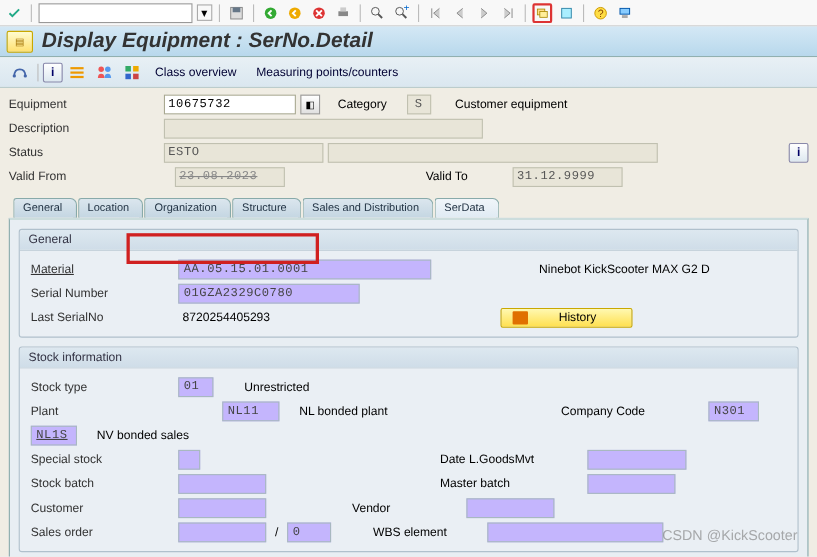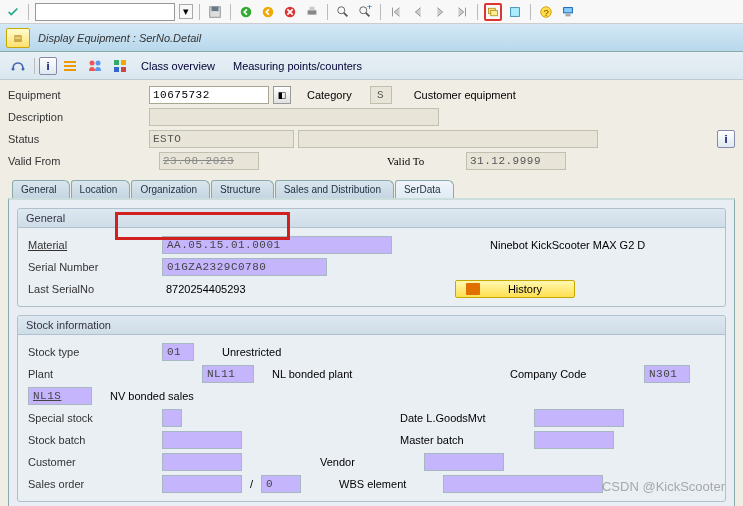--- a/index.html
+++ b/index.html
@@ -6,21 +6,21 @@
     body { background: #f0ede4; width: 743px; height: 506px; overflow: hidden; }
     
     .top-toolbar { height: 24px; background: #f8f8f8; border-bottom: 1px solid #ccc; display: flex; align-items: center; padding: 0 4px; gap: 4px; }
     .tb-item { width: 18px; height: 18px; display: flex; align-items: center; justify-content: center; cursor: pointer; }
     .dropdown-field { height: 18px; border: 1px solid #999; background: white; min-width: 140px; display: flex; align-items: center; }
     .dropdown-arrow { border: 1px solid #aaa; padding: 0 3px; }
     .sep { width: 1px; height: 16px; background: #bbb; margin: 0 2px; }
     
     .title-bar { height: 28px; background: linear-gradient(#d4e8f5,#b8d8ec); display: flex; align-items: center; padding: 0 6px; gap: 8px; border-bottom: 1px solid #8aa; }
     .title-icon { width: 24px; height: 20px; background: linear-gradient(#fffcd0,#ffe070); border: 1px solid #c9a800; border-radius: 2px; display: flex; align-items: center; justify-content: center; font-size: 9px; color: #a07000; }
-    .title-text { font-size: 11px; font-style: italic; font-weight: normal; color: #333; }
+    .title-text { font-size: 19px; font-style: italic; font-weight: bold; color: #333; }
     
     .action-bar { height: 28px; background: linear-gradient(#e8f0f5,#dae7f0); display: flex; align-items: center; padding: 0 6px; gap: 2px; border-bottom: 1px solid #bcc; }
     .ab-btn { padding: 2px 4px; display: flex; align-items: center; gap: 3px; cursor: pointer; border-radius: 2px; }
     .link-btn { color: #003; padding: 3px 8px; cursor: pointer; }
     
     .form-area { padding: 4px 8px; background: #f0ede4; }
     .form-row { display: flex; align-items: center; height: 22px; gap: 4px; }
     .label { width: 95px; color: #333; }
     .input-box { height: 18px; border: 1px solid #a8a890; background: #fff; padding: 0 3px; display: flex; align-items: center; font-family: 'Courier New', monospace; letter-spacing: 0.5px; }
     .input-disabled { background: #e8e5d8; border-color: #c0c0b0; color: #555; }
@@ -222,21 +222,21 @@
     <span class="input-box input-disabled" style="width:145px;">ESTO</span>
     <span class="input-box input-disabled" style="width:300px;"></span>
     <span style="flex:1;"></span>
     <span class="info-icon">i</span>
   </div>
   <div class="form-row">
     <span class="label">Valid From</span>
     <div style="width:38px;"></div>
     <span class="input-box input-disabled" style="width:100px;text-decoration:line-through;color:#888;margin-left:10px;">23.08.2023</span>
     <span style="width:120px;"></span>
-    <span style="width:75px;font-family:Liberation Serif, serif;">Valid To</span>
+    <span style="width:75px;">Valid To</span>
     <span class="input-box input-disabled" style="width:100px;">31.12.9999</span>
   </div>
   <div class="red-box"></div>
 </div>
 
 <div class="tab-strip">
   <div class="tab">General</div>
   <div class="tab">Location</div>
   <div class="tab">Organization</div>
   <div class="tab">Structure</div>
@@ -283,21 +283,21 @@
       <div class="g-row">
         <span class="g-label">Plant</span>
         <span class="sap-input ro" style="width:52px;margin-left:40px;">NL11</span>
         <span style="width:10px;"></span>
         <span style="width:175px;">NL bonded plant</span>
         <span style="width:55px;"></span>
         <span style="width:130px;">Company Code</span>
         <span class="sap-input ro" style="width:46px;">N301</span>
       </div>
       <div class="g-row">
-        <span class="sap-input ro" style="width:64px;text-decoration:underline;">NL1S</span>
+        <span class="sap-input ro" style="width:42px;text-decoration:underline;">NL1S</span>
         <span style="width:10px;"></span>
         <span>NV bonded sales</span>
       </div>
       <div class="g-row">
         <span class="g-label">Special stock</span>
         <span class="sap-input ro" style="width:20px;"></span>
         <span style="width:210px;"></span>
         <span style="width:130px;">Date L.GoodsMvt</span>
         <span class="sap-input ro" style="width:90px;"></span>
       </div>

